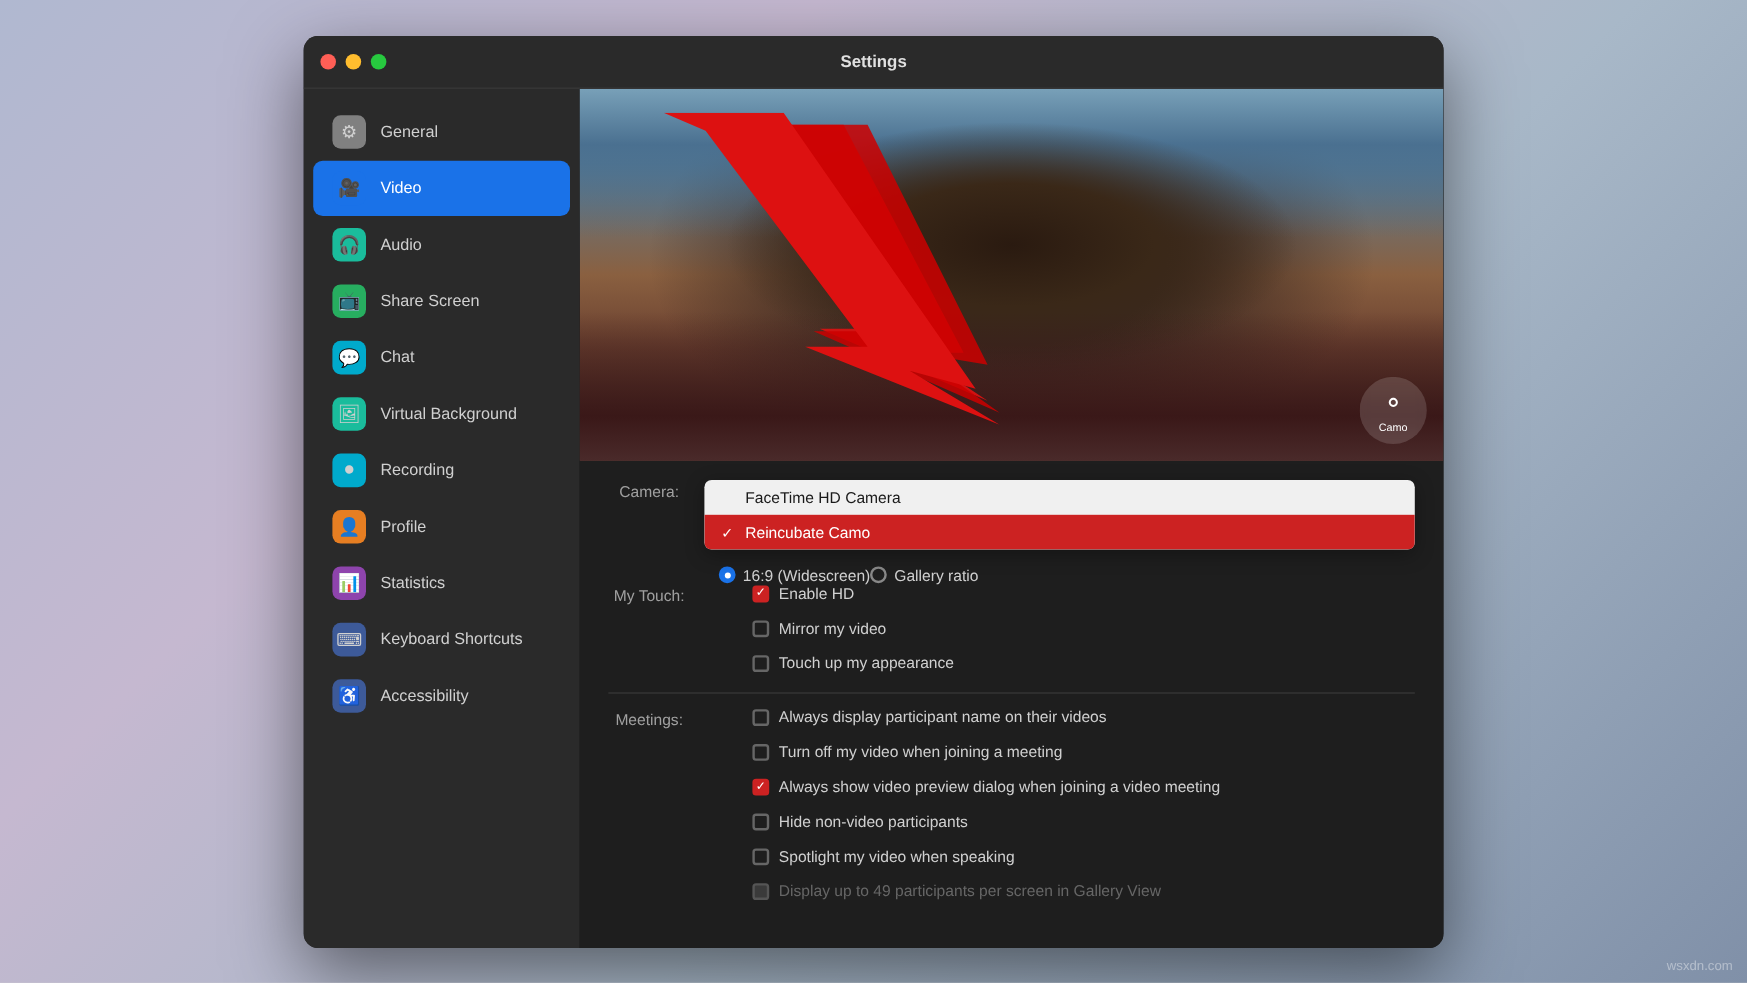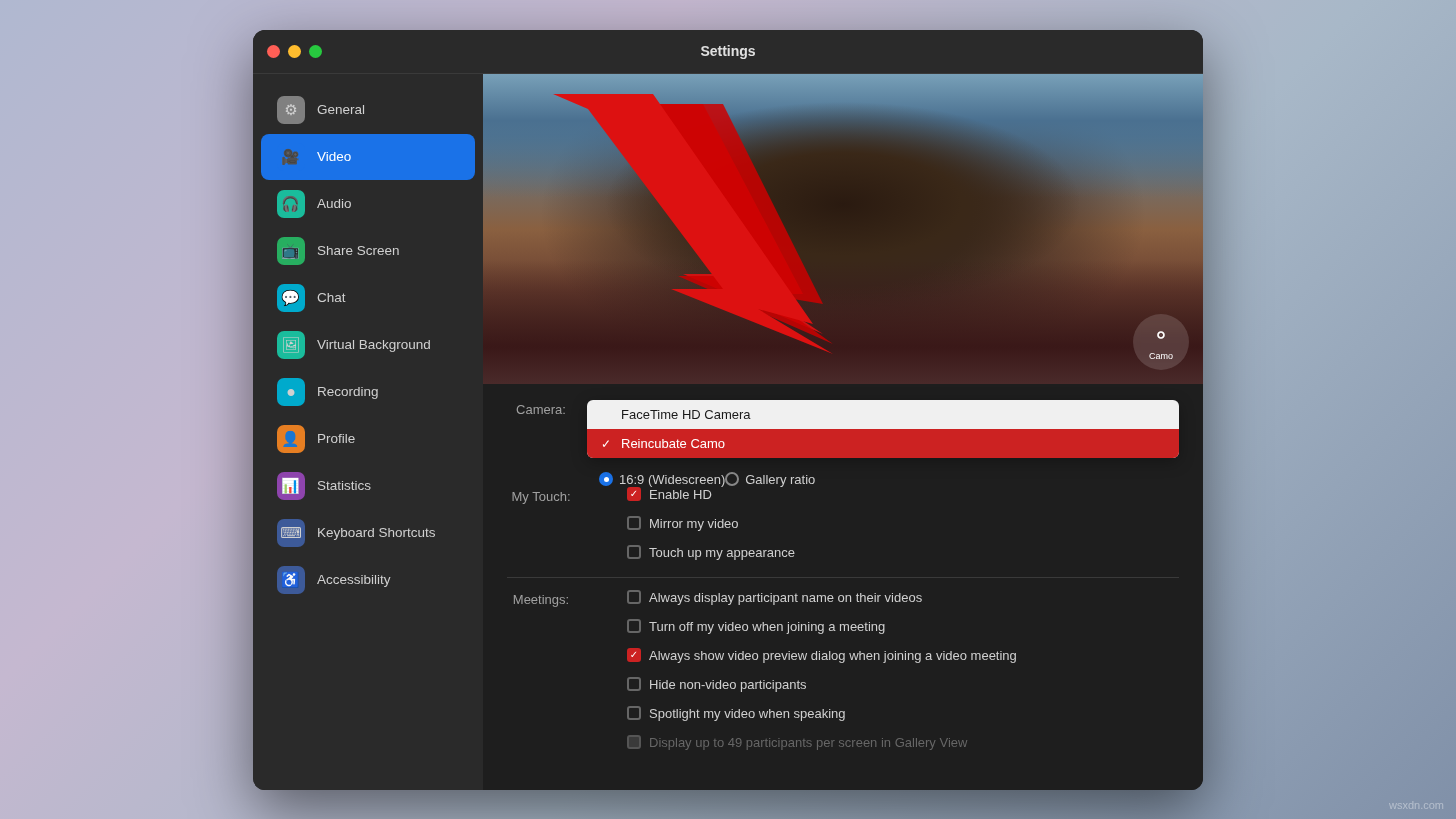--- a/index.html
+++ b/index.html
@@ -217,21 +217,21 @@
     }
     .radio-circle.checked::after {
       content: '';
       width: 5px;
       height: 5px;
       border-radius: 50%;
       background: white;
     }
     .checkbox-row {
       display: flex;
-      align-items: center;
+      align-items: flex-end;
       gap: 8px;
       color: #d0d0d0;
       font-size: 13px;
       margin-bottom: 7px;
       padding-left: 40px;
     }
     .settings-row-group {
       display: flex;
       align-items: flex-start;
       margin-bottom: 10px;

